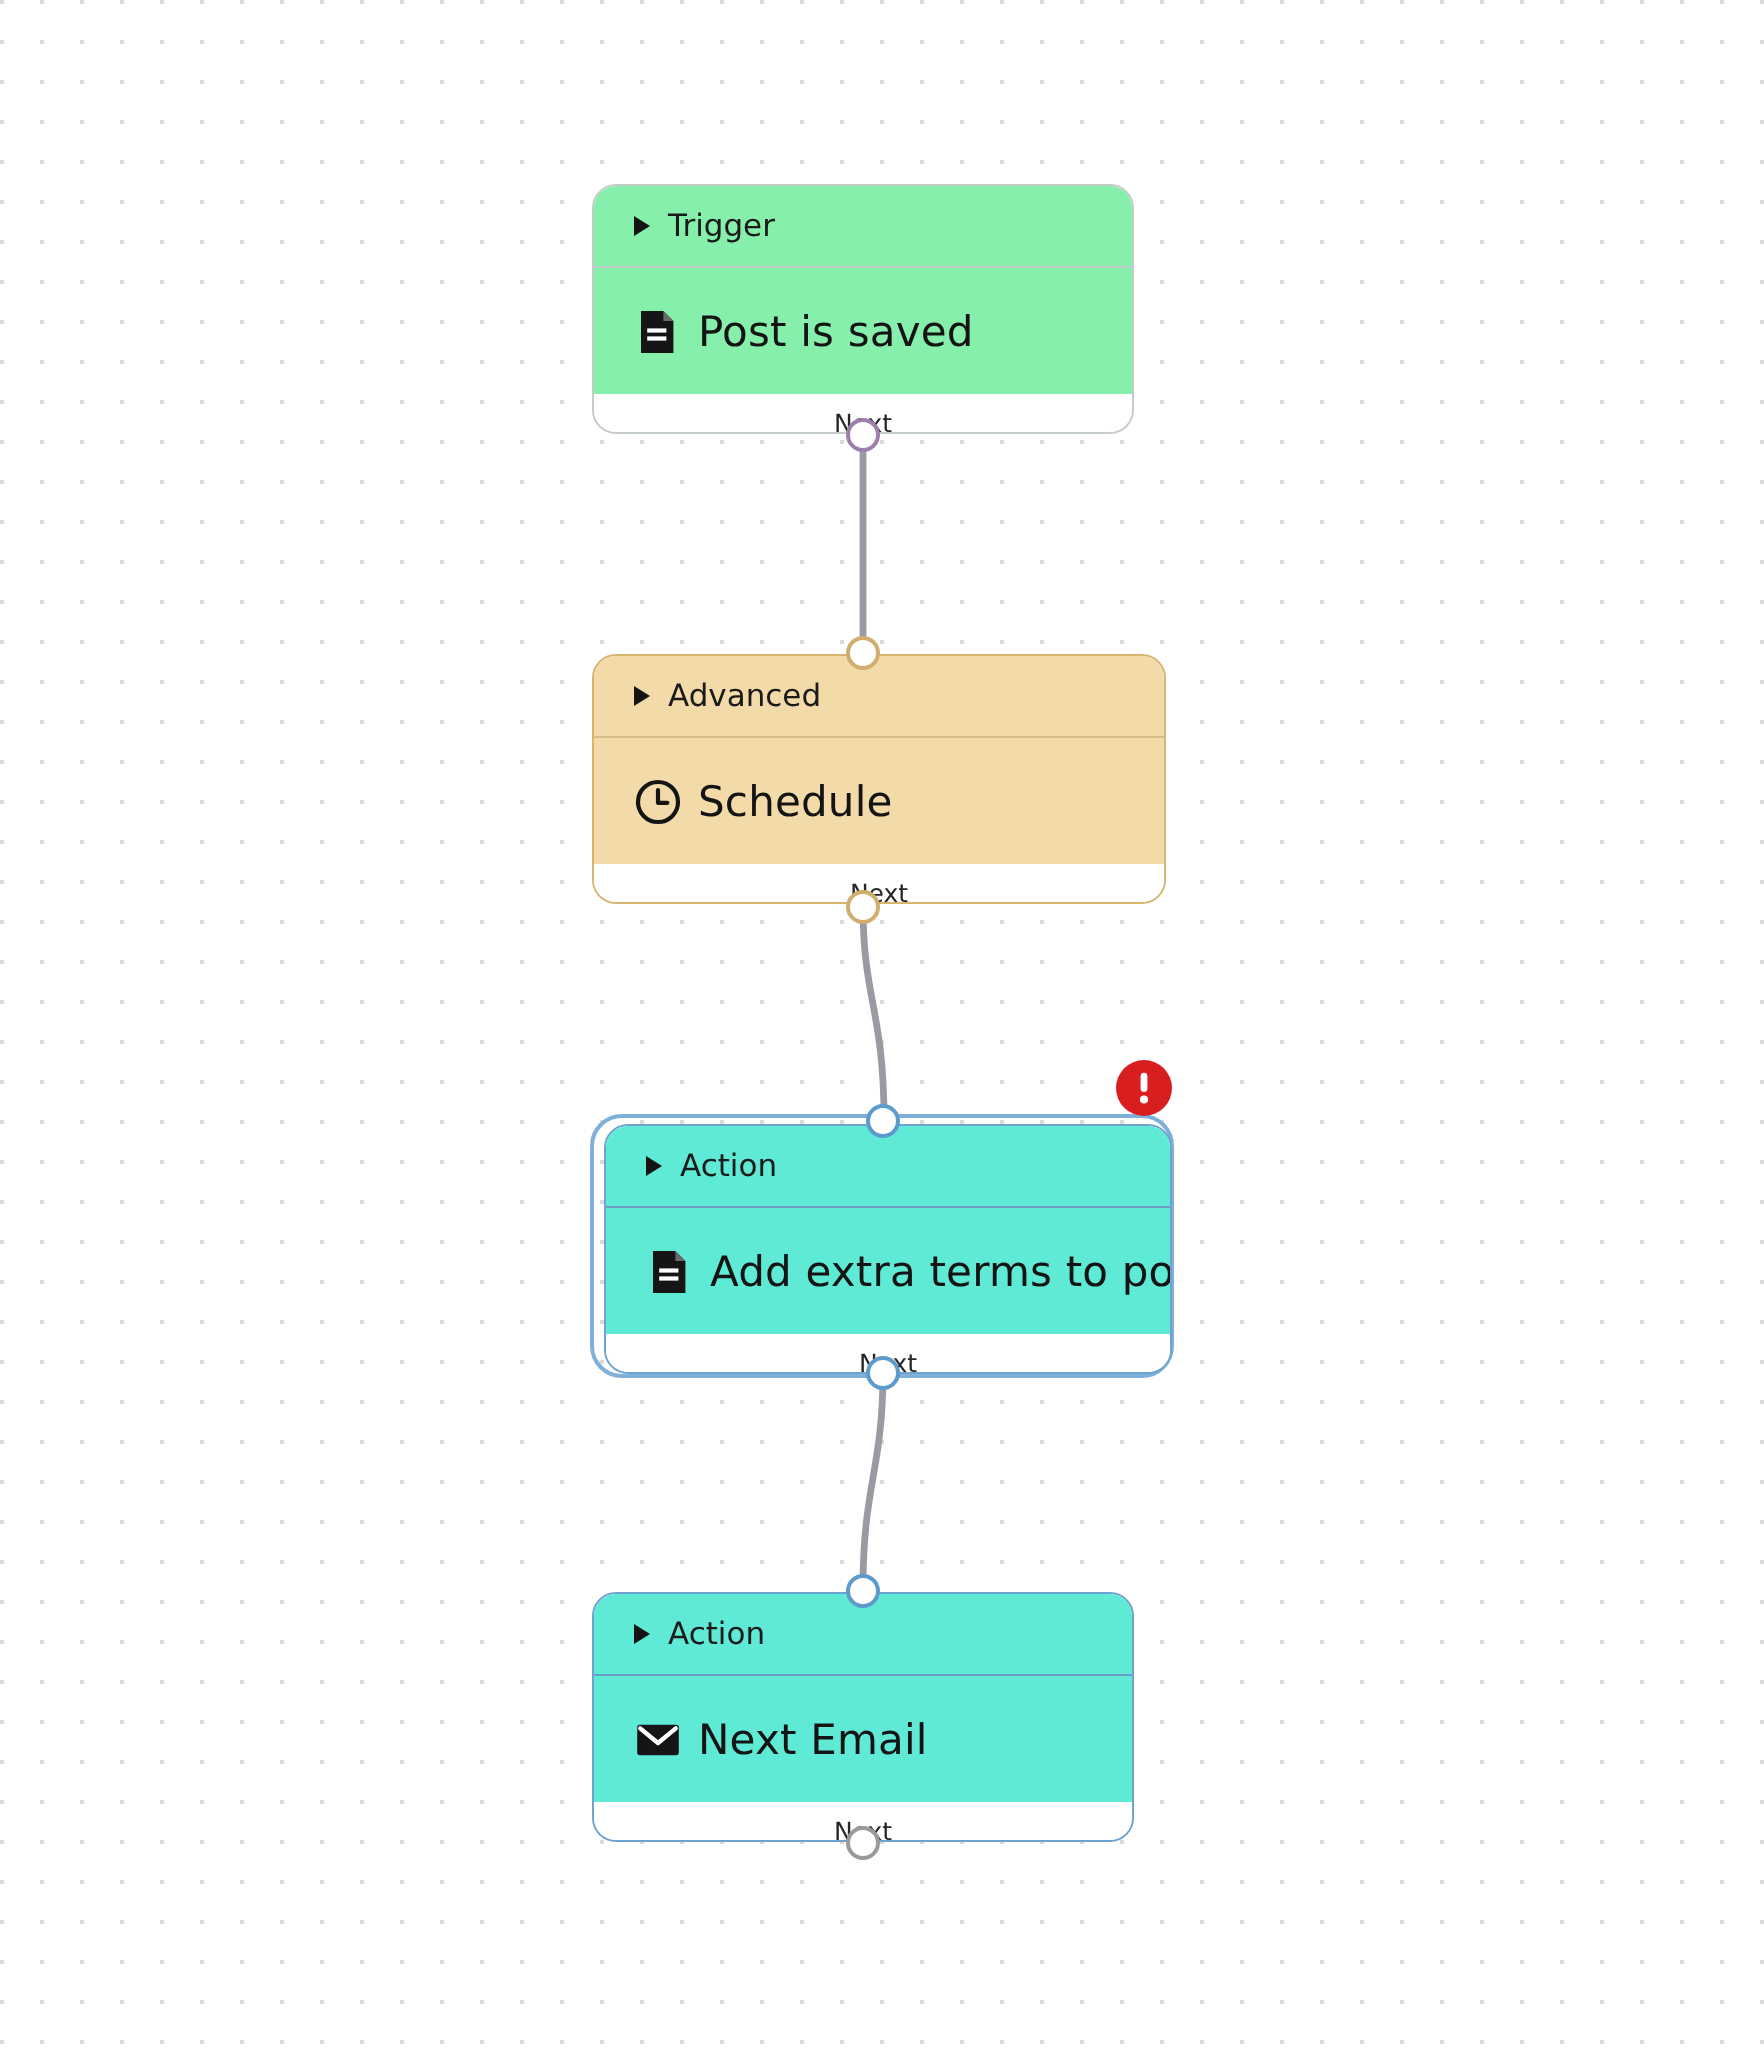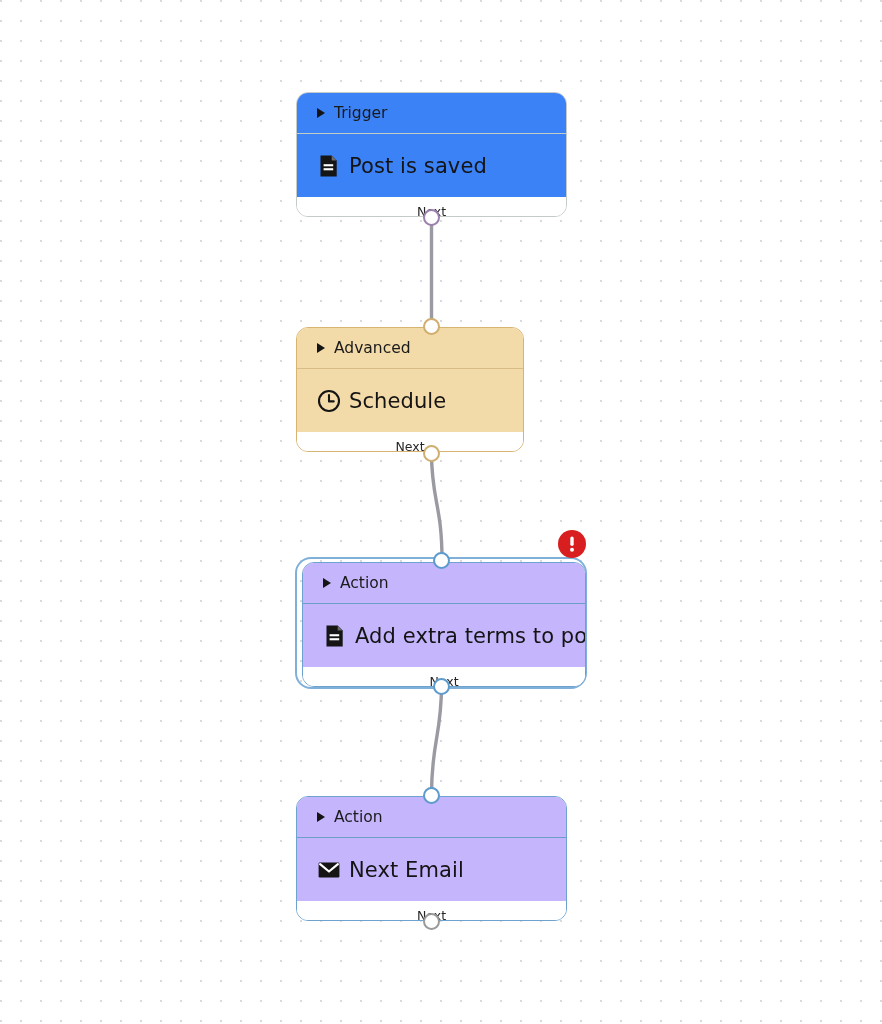--- a/index.html
+++ b/index.html
@@ -51,29 +51,29 @@
   }
   .node .ico{flex:0 0 auto;width:24px;height:24px;display:block;}
   .node .foot{
     height:28px;background:#ffffff;
     display:flex;align-items:center;justify-content:center;
     font-size:12.5px;color:#262626;
   }
 
   
   .n-trigger{border:1px solid #c3ccc6;}
-  .n-trigger .hdr,.n-trigger .body{background:#3b82f6;}
+  .n-trigger .hdr,.n-trigger .body{background:#86efac;}
   .n-trigger .divider{background:#c3ccc6;}
 
   .n-advanced{border:1px solid #d7b571;}
   .n-advanced .hdr,.n-advanced .body{background:#f3daa9;}
   .n-advanced .divider{background:#d8bc85;}
 
   .n-action{border:1px solid #6fa3cf;}
-  .n-action .hdr,.n-action .body{background:#c4b5fd;}
+  .n-action .hdr,.n-action .body{background:#5eead4;}
   .n-action .divider{background:#6d9ec6;}
 
   
   .selring{
     position:absolute;
     border:2px solid #7fb0da;
     border-radius:16px;
     box-sizing:border-box;
     background:transparent;
   }
@@ -124,21 +124,21 @@
         </svg>
       </span>
       <span class="ttl">Post is saved</span>
     </div>
     <div class="foot">
       <span>Next</span>
     </div>
   </div>
   <div class="port p-purple" style="left:423px;top:209px;"></div>
 
-  <div class="node n-advanced" style="left:296px;top:327px;width:228px;height:125px;">
+  <div class="node n-advanced" style="left:296px;top:327px;width:287px;height:125px;">
     <div class="hdr">
       <span class="tri"></span>
       <span>Advanced</span>
     </div>
     <div class="divider"></div>
     <div class="body">
       <span class="ico">
         <svg width="24" height="24" viewBox="0 0 24 24" xmlns="http://www.w3.org/2000/svg">
           <circle cx="12" cy="12" r="10" fill="none" stroke="#151515" stroke-width="2.1"></circle>
           <path d="M12 6.1v6.3h4.7" fill="none" stroke="#151515" stroke-width="2.1" stroke-linecap="round" stroke-linejoin="round"></path>

